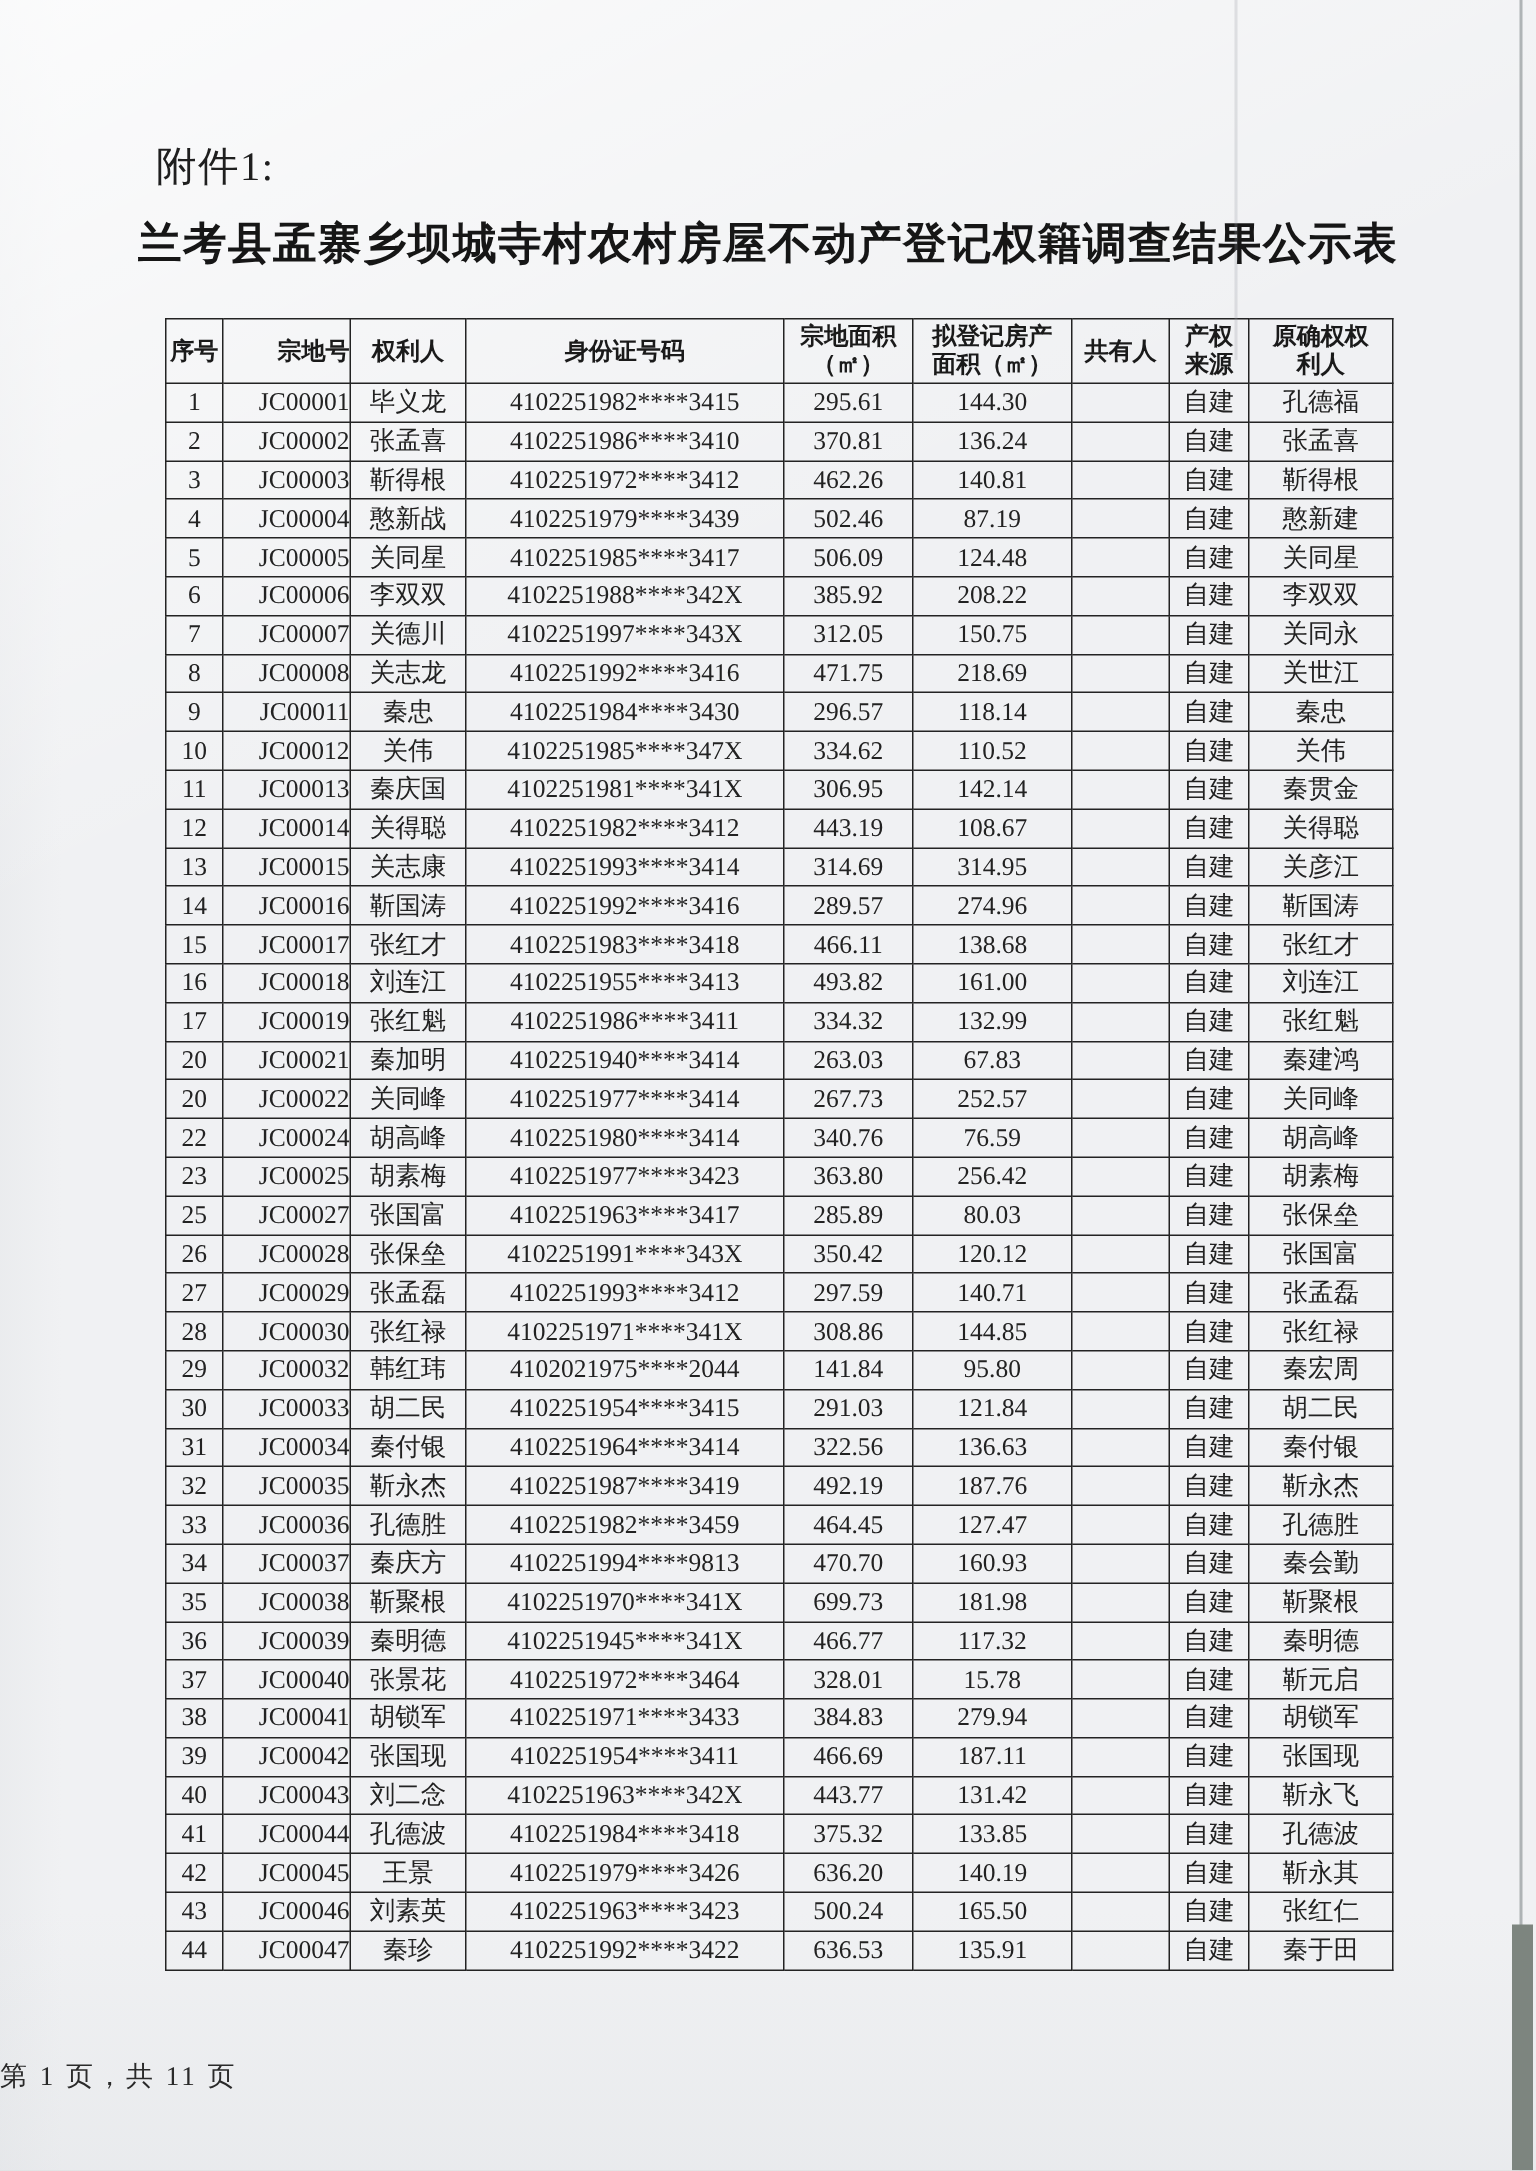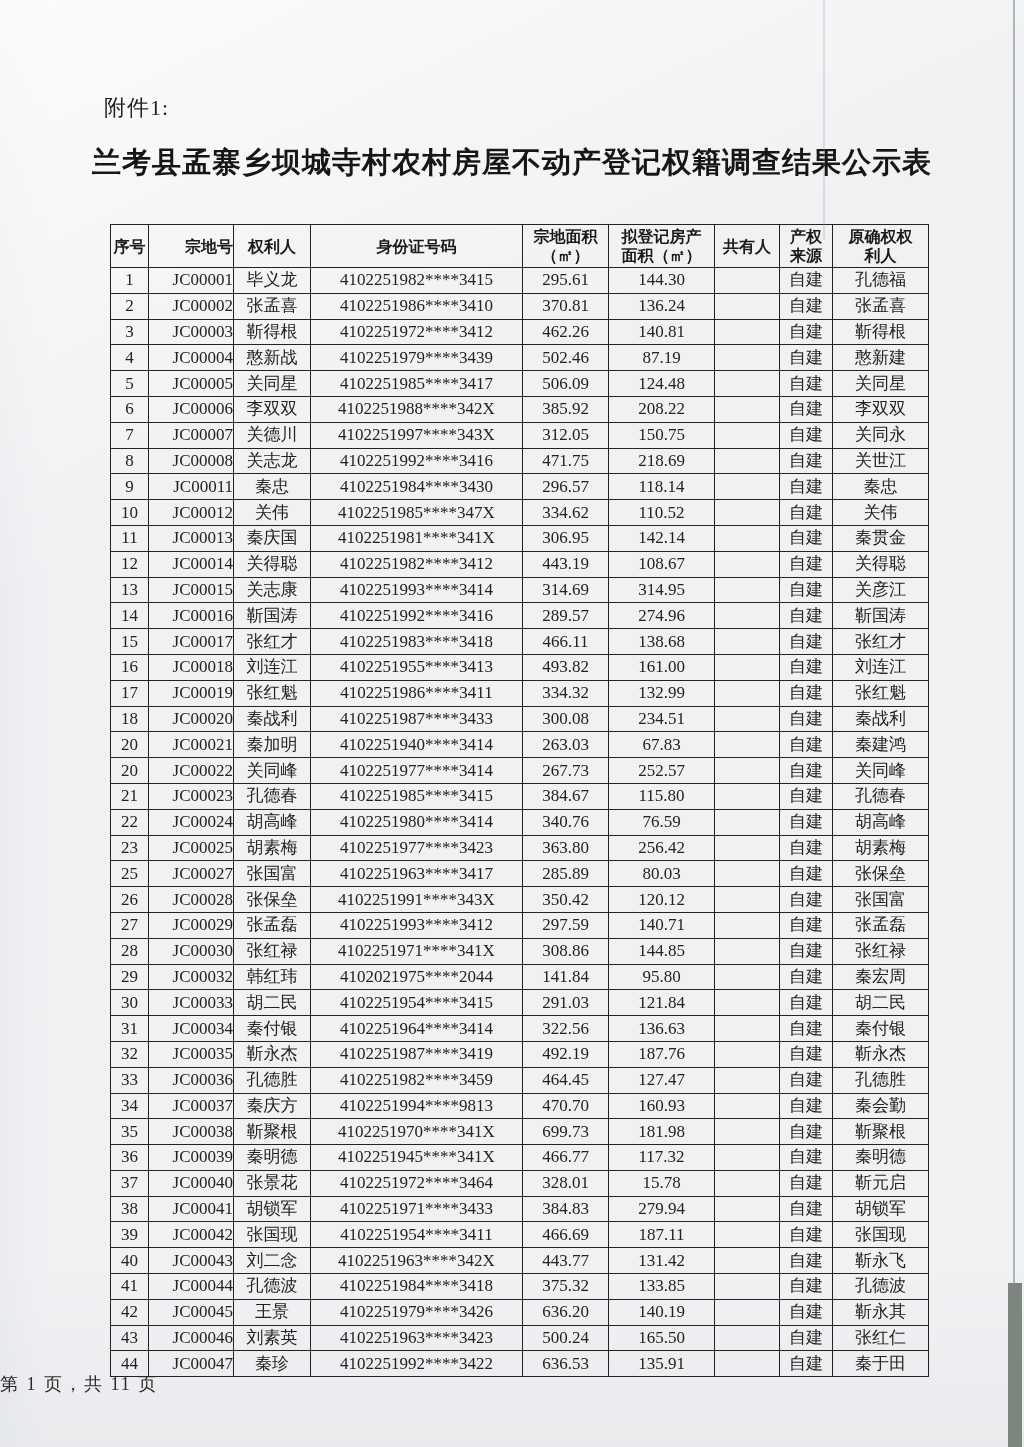--- a/index.html
+++ b/index.html
@@ -18,40 +18,40 @@
       linear-gradient(0deg, rgba(220,223,226,0.35) 0%, rgba(0,0,0,0) 12%),
       linear-gradient(90deg, rgba(226,228,231,0.4) 0%, rgba(0,0,0,0) 4%);
     overflow: hidden;
     font-family: "Liberation Serif", "DejaVu Serif", serif;
     color: #1f1f1f;
   }
   .attachment {
     position: absolute;
     left: 104px;
     top: 93px;
-    font-size: 22px;
+    font-size: 27px;
     letter-spacing: 1px;
   }
   .title {
     position: absolute;
     left: 0;
     top: 143px;
     width: 1024px;
     margin: 0;
     text-align: center;
     font-family: Liberation Mono, monospace;
     font-weight: bold;
     font-size: 29px;
     letter-spacing: 1px;
     color: #161616;
   }
   table.data-table {
     position: absolute;
     left: 110px;
-    top: 224px;
+    top: 212px;
     width: 818px;
     border-collapse: collapse;
     table-layout: fixed;
   }
   table.data-table th,
   table.data-table td {
     border: 1.8px solid #232323;
     padding: 0;
     overflow: hidden;
     white-space: nowrap;
@@ -335,31 +335,20 @@
           <td class="a-left">JC00019</td>
           <td>张红魁</td>
           <td>4102251986****3411</td>
           <td>334.32</td>
           <td>132.99</td>
           <td></td>
           <td>自建</td>
           <td>张红魁</td>
         </tr>
         <tr>
-          <td>18</td>
-          <td class="a-left">JC00020</td>
-          <td>秦战利</td>
-          <td>4102251987****3433</td>
-          <td>300.08</td>
-          <td>234.51</td>
-          <td></td>
-          <td>自建</td>
-          <td>秦战利</td>
-        </tr>
-        <tr>
           <td>20</td>
           <td class="a-left">JC00021</td>
           <td>秦加明</td>
           <td>4102251940****3414</td>
           <td>263.03</td>
           <td>67.83</td>
           <td></td>
           <td>自建</td>
           <td>秦建鸿</td>
         </tr>
@@ -368,31 +357,20 @@
           <td class="a-left">JC00022</td>
           <td>关同峰</td>
           <td>4102251977****3414</td>
           <td>267.73</td>
           <td>252.57</td>
           <td></td>
           <td>自建</td>
           <td>关同峰</td>
         </tr>
         <tr>
-          <td>21</td>
-          <td class="a-left">JC00023</td>
-          <td>孔德春</td>
-          <td>4102251985****3415</td>
-          <td>384.67</td>
-          <td>115.80</td>
-          <td></td>
-          <td>自建</td>
-          <td>孔德春</td>
-        </tr>
-        <tr>
           <td>22</td>
           <td class="a-left">JC00024</td>
           <td>胡高峰</td>
           <td>4102251980****3414</td>
           <td>340.76</td>
           <td>76.59</td>
           <td></td>
           <td>自建</td>
           <td>胡高峰</td>
         </tr>

